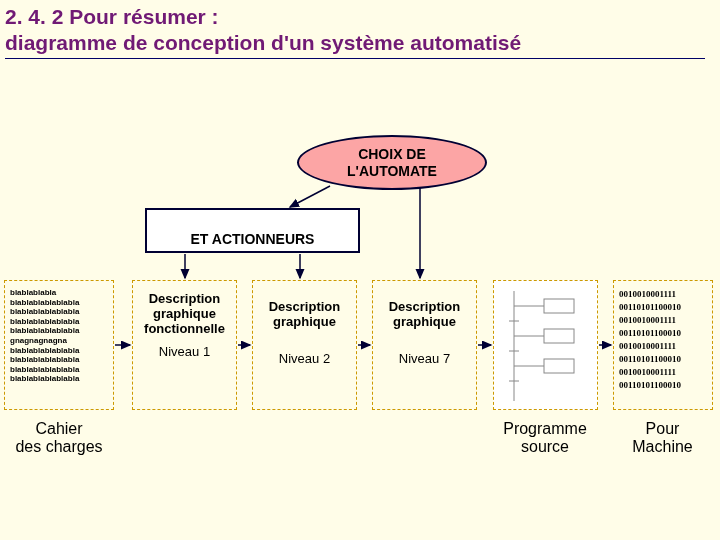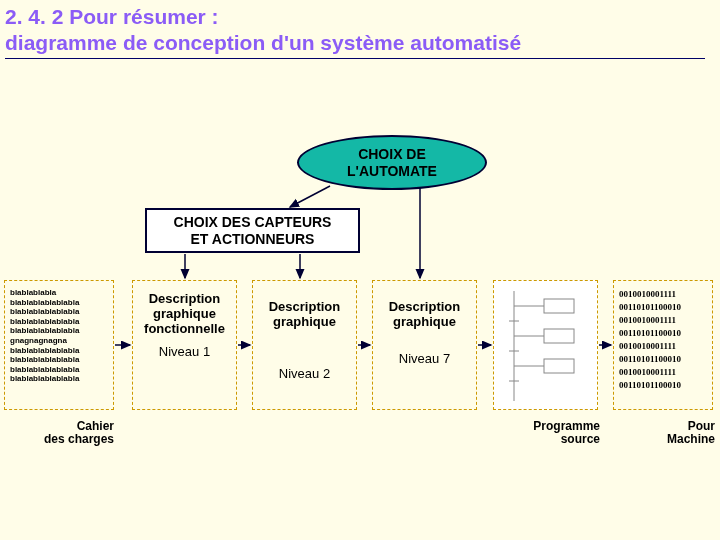--- a/index.html
+++ b/index.html
@@ -11,30 +11,30 @@
     font-family: Arial, Helvetica, sans-serif;
     position: relative;
     overflow: hidden;
   }
   .title {
     position: absolute;
     left: 5px;
     top: 4px;
     font-size: 21px;
     font-weight: bold;
-    color: #8b5cf6;
+    color: #701a75;
     line-height: 1.25;
     border-bottom: 1px solid #006;
     width: 700px;
     padding-bottom: 1px;
   }
   .oval {
     position: absolute;
     border: 2px solid #003;
-    background: #14b8a6;
+    background: #fca5a5;
     border-radius: 50%;
     display: flex;
     align-items: center;
     justify-content: center;
     text-align: center;
     font-weight: bold;
     font-size: 14px;
     line-height: 1.15;
   }
   .rect {
@@ -55,23 +55,23 @@
     background: transparent;
   }
   .tinytext {
     position: absolute;
     font-size: 8px;
     line-height: 1.2;
     color: #000;
   }
   .caption {
     position: absolute;
-    font-size: 12px;
-    font-weight: bold;
-    text-align: right;
+    font-size: 16px;
+    font-weight: normal;
+    text-align: center;
     line-height: 1.1;
   }
   .desc-box {
     position: absolute;
     display: flex;
     flex-direction: column;
     align-items: center;
     justify-content: center;
     text-align: center;
     font-weight: bold;
@@ -96,21 +96,21 @@
 
 <div class="oval" style="left:297px; top:135px; width:190px; height:55px;">
   <div>
     <span>CHOIX DE</span><br>
     <span>L'AUTOMATE</span>
   </div>
 </div>
 
 <div class="rect" style="left:145px; top:208px; width:215px; height:45px;">
   <div>
-    <span>CHOIX DES CAPTEURS</span><br>
+    <br>
     <span>ET ACTIONNEURS</span>
   </div>
 </div>
 
 <div class="dashed" style="left:4px; top:280px; width:110px; height:130px;"></div>
 <div class="tinytext" style="left:10px; top:288px; width:100px;font-weight:bold;">
   <span>blablablabla</span><br>
   <span>blablablablablabla</span><br>
   <span>blablablablablabla</span><br>
   <span>blablablablablabla</span><br>
@@ -131,21 +131,21 @@
   </div>
   <div class="niveaux">Niveau 1</div>
 </div>
 
 <div class="dashed" style="left:252px; top:280px; width:105px; height:130px;"></div>
 <div class="desc-box" style="left:252px; top:300px; width:105px;">
   <div>
     <span>Description</span><br>
     <span>graphique</span>
   </div>
-  <div class="niveaux" style="margin-top:37px;">Niveau 2</div>
+  <div class="niveaux" style="margin-top:22px;">Niveau 2</div>
 </div>
 
 <div class="dashed" style="left:372px; top:280px; width:105px; height:130px;"></div>
 <div class="desc-box" style="left:372px; top:300px; width:105px;">
   <div>
     <span>Description</span><br>
     <span>graphique</span>
   </div>
   <div class="niveaux" style="margin-top:22px;">Niveau 7</div>
 </div>

